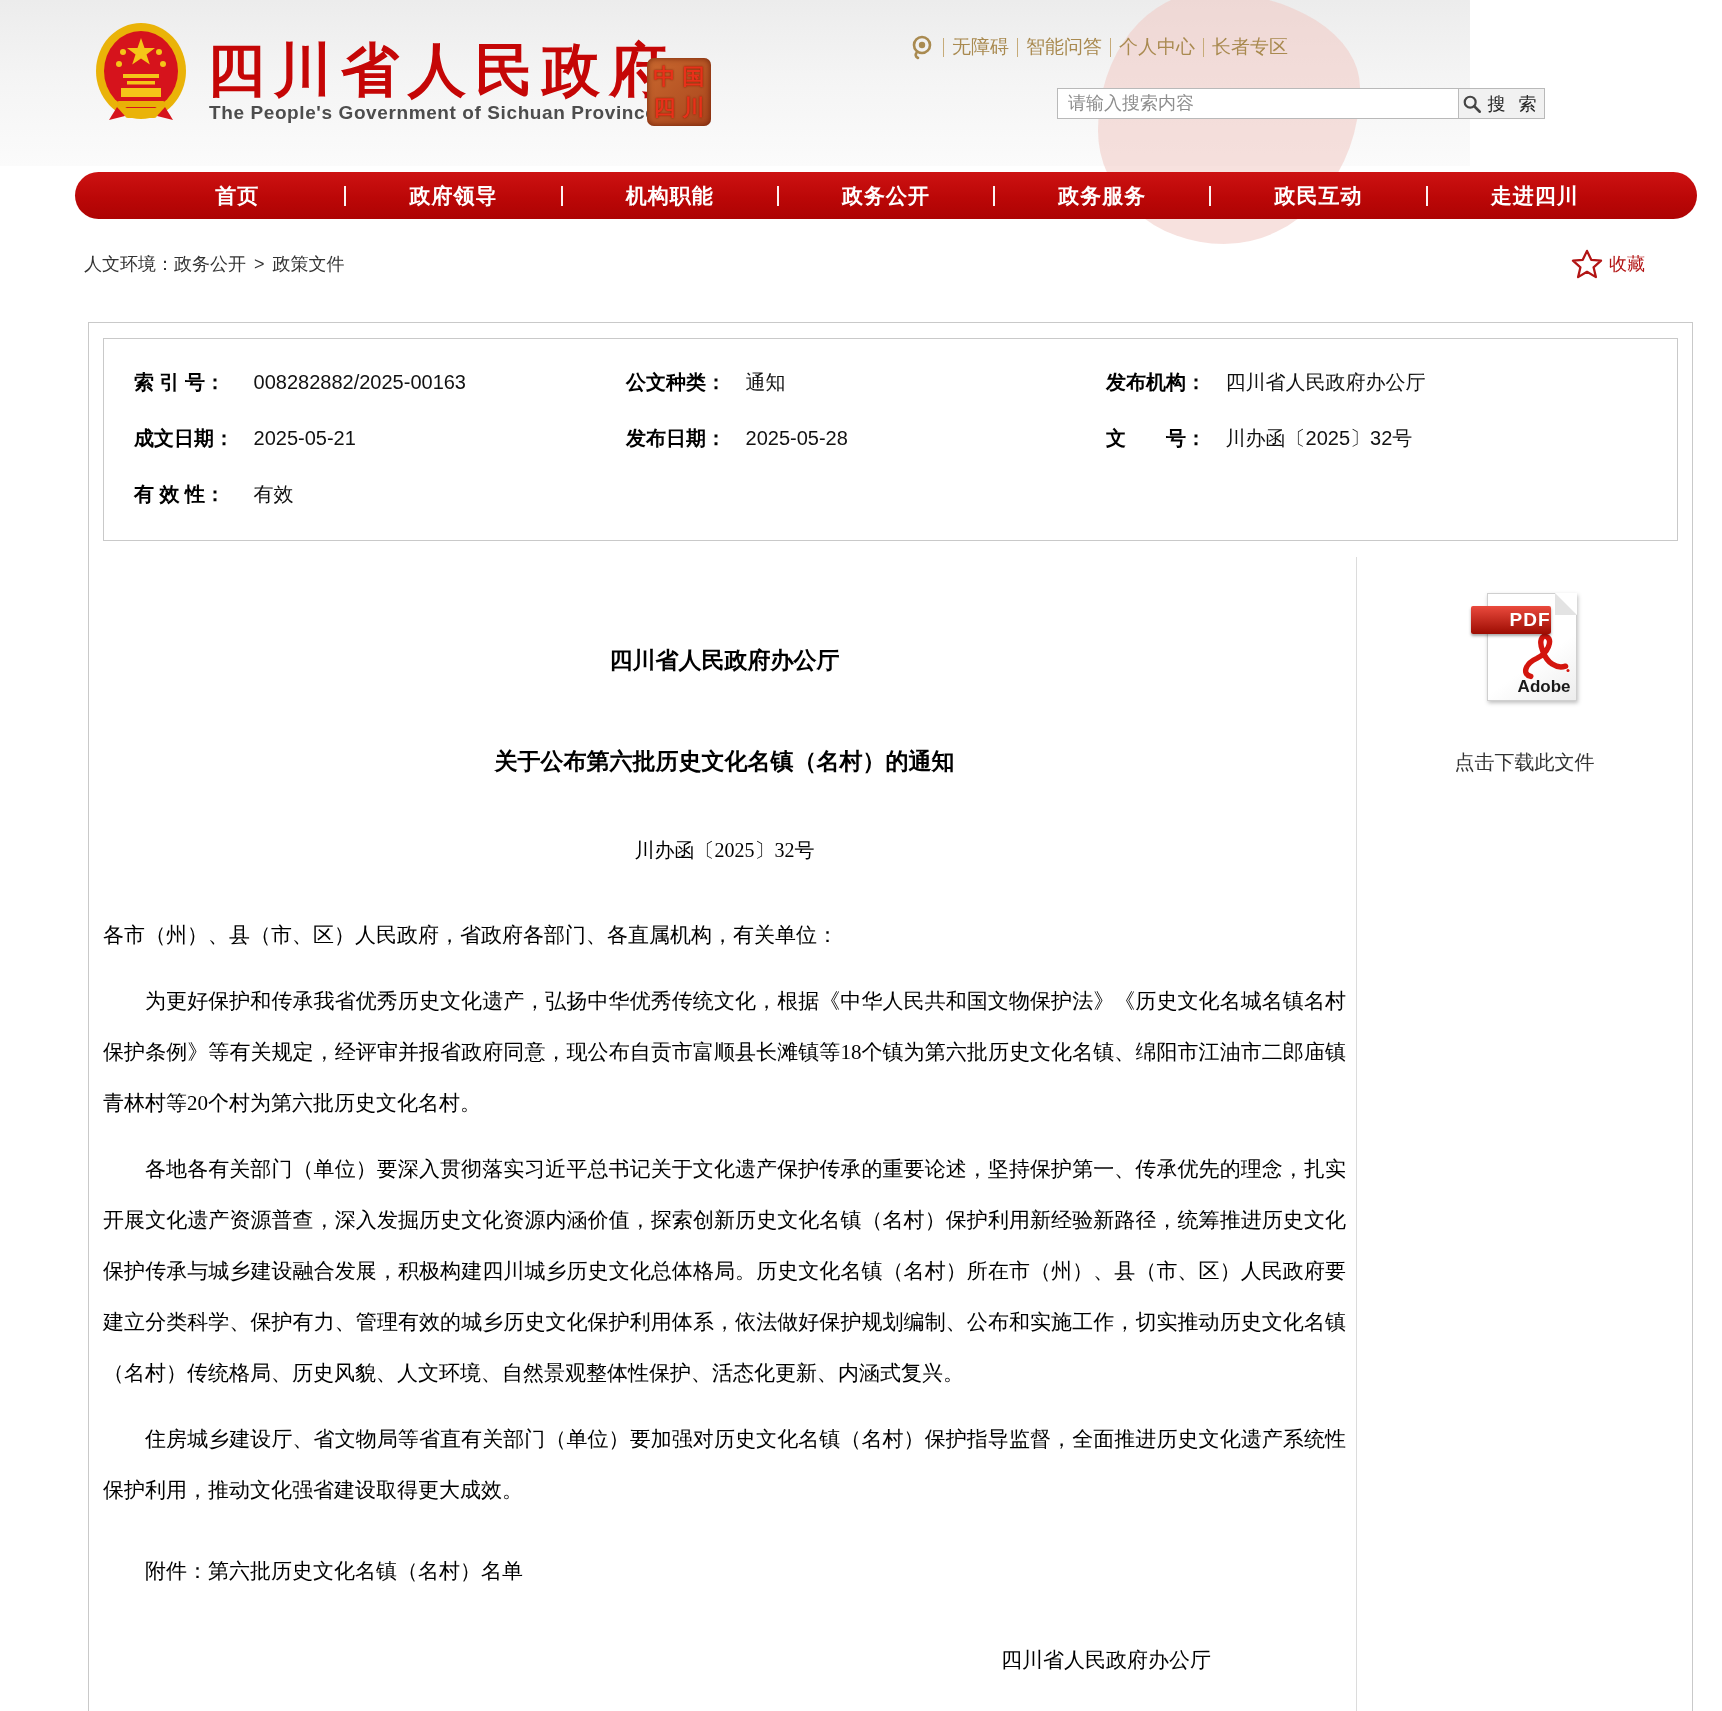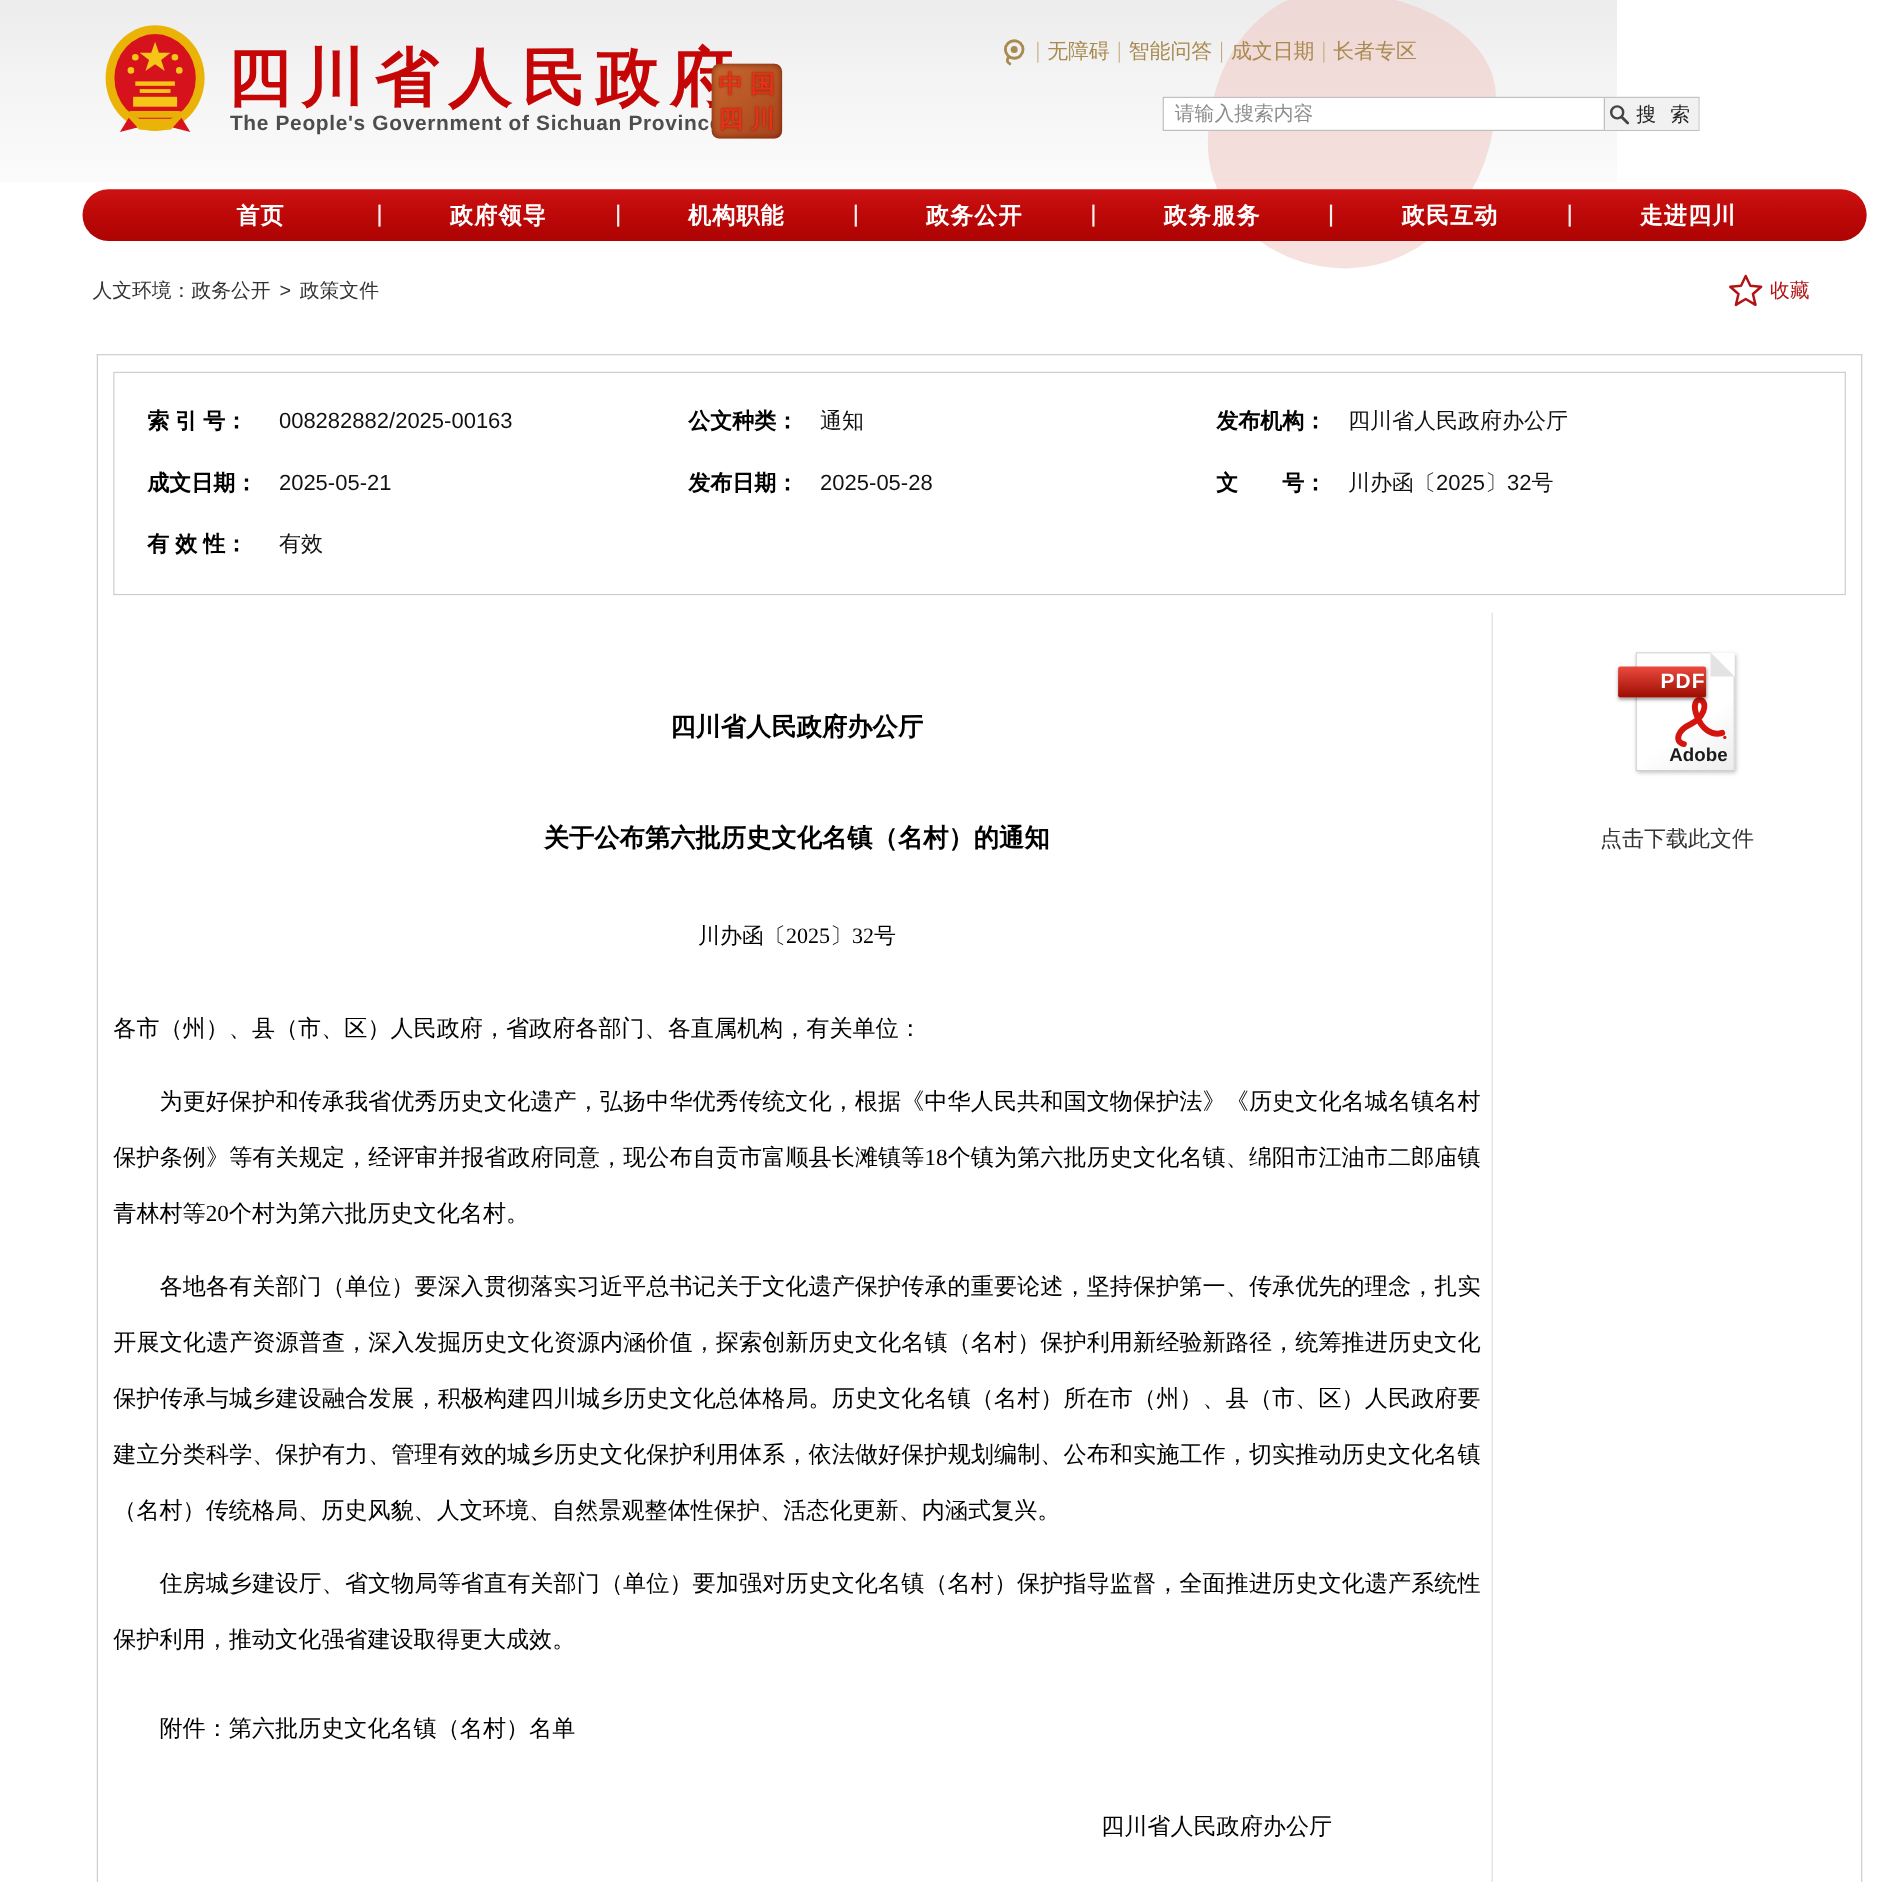--- a/index.html
+++ b/index.html
@@ -135,21 +135,21 @@
       <svg width="26" height="26" viewBox="0 0 26 26">
         <circle cx="13" cy="11" r="8" fill="none" stroke="#a98a50" stroke-width="2.6"></circle>
         <circle cx="13" cy="11" r="3.2" fill="#a98a50"></circle>
         <path d="M8 18 Q 5 22 9 24" fill="none" stroke="#a98a50" stroke-width="2.6" stroke-linecap="round"></path>
       </svg>
       <span class="qsep"></span>
       <a href="#">无障碍</a>
       <span class="qsep"></span>
       <a href="#">智能问答</a>
       <span class="qsep"></span>
-      <a href="#">成文日期</a>
+      <a href="#">个人中心</a>
       <span class="qsep"></span>
       <a href="#">长者专区</a>
     </div>
 
     <div class="search-bar">
       <input type="text" placeholder="请输入搜索内容" style="">
       <button class="search-btn">
         <svg width="20" height="20" viewBox="0 0 22 22">
           <circle cx="9" cy="9" r="6" fill="none" stroke="#444" stroke-width="2.4"></circle>
           <line x1="13.5" y1="13.5" x2="19.5" y2="19.5" stroke="#444" stroke-width="2.8" stroke-linecap="round"></line>

